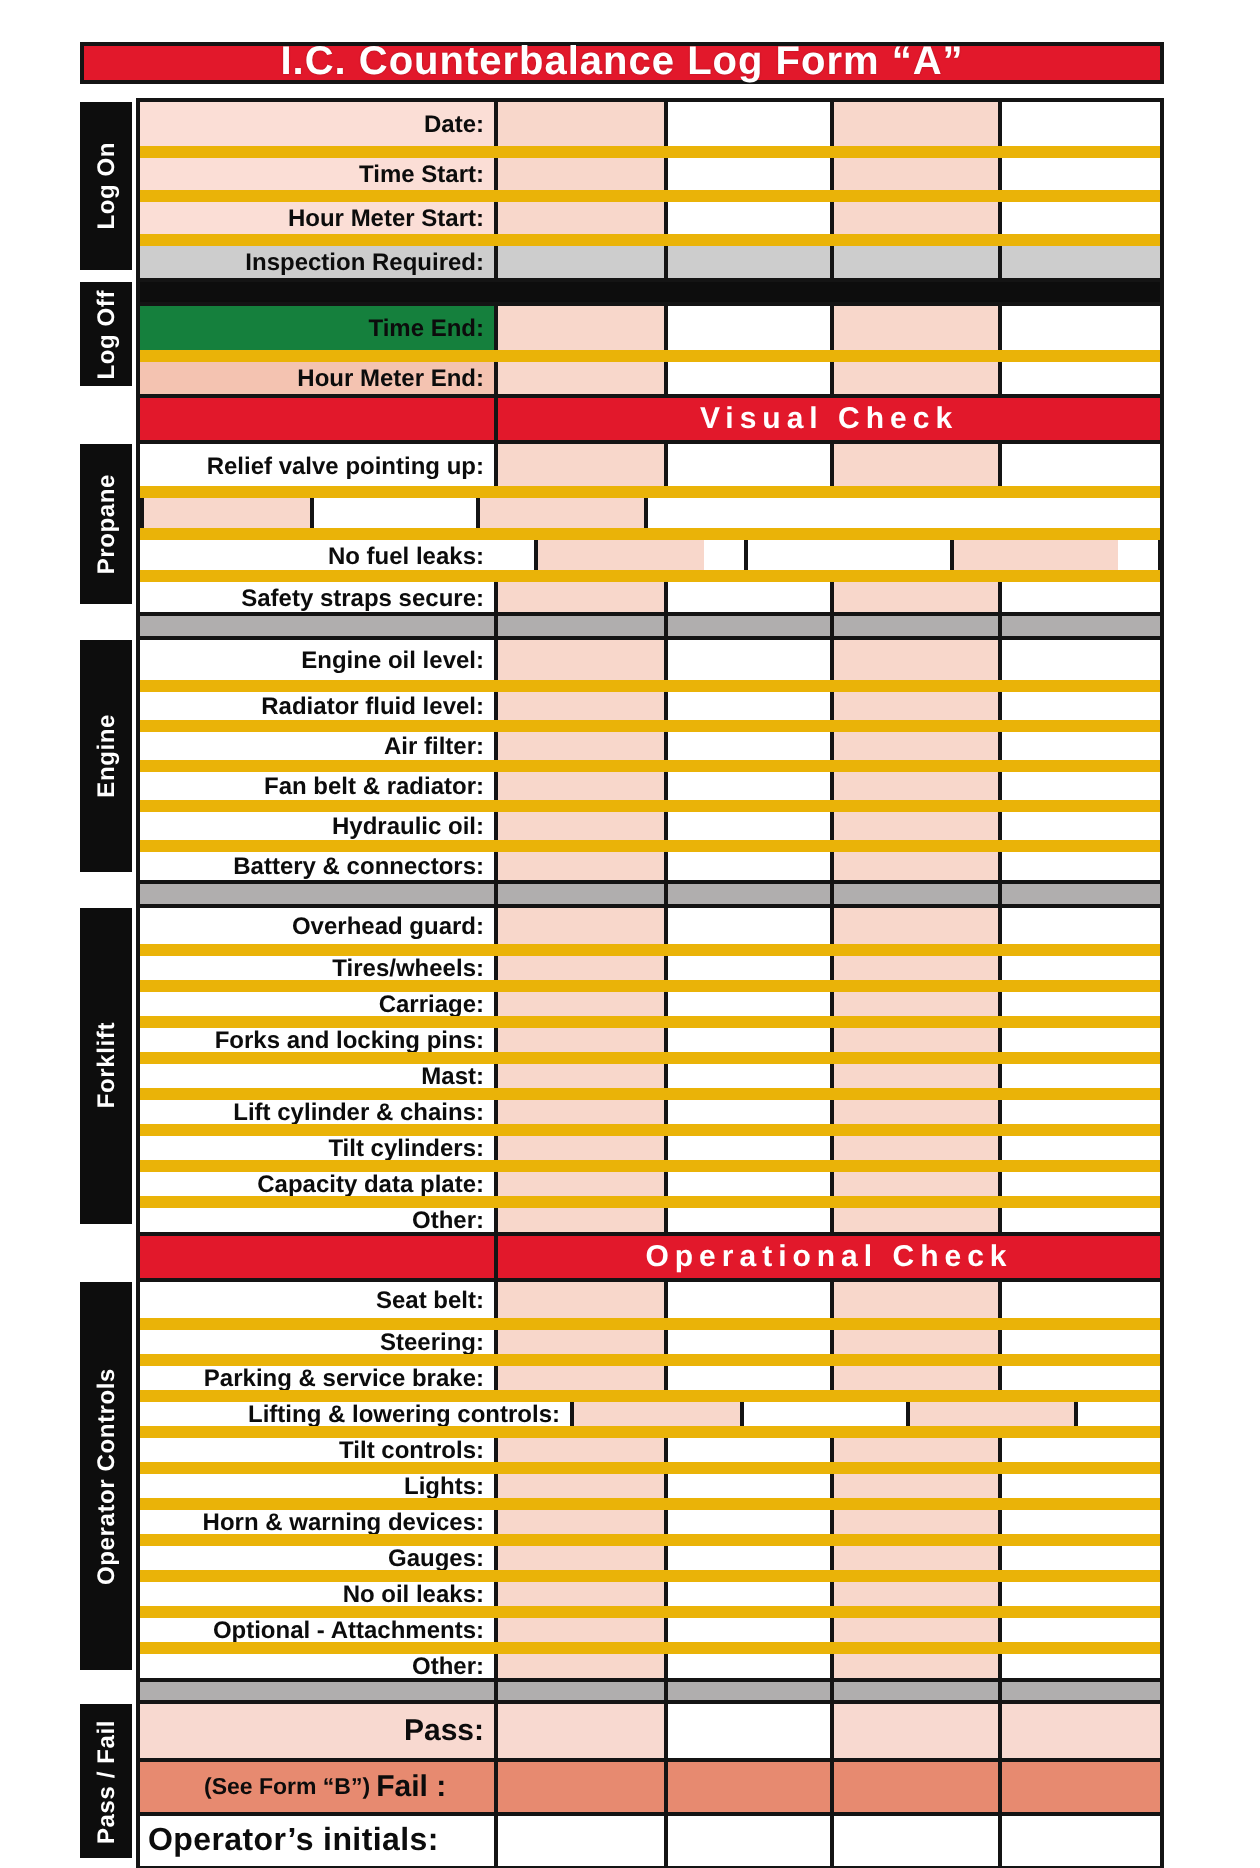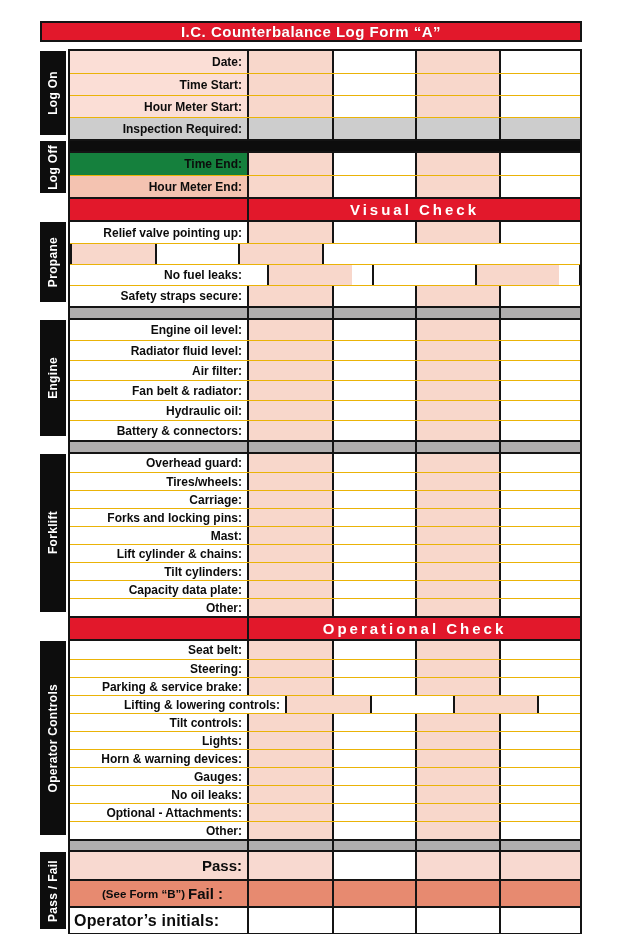--- a/index.html
+++ b/index.html
@@ -8,21 +8,21 @@
     width:630px; height:934px; overflow:hidden;
     font-family:"Liberation Sans","DejaVu Sans",sans-serif;
     -webkit-font-smoothing:antialiased;
   }
   .page { position:relative; width:630px; height:934px; background:#fff; }
   .content { position:absolute; left:40px; top:21px; width:542px; }
 
   
   .title-bar {
     height:21px; background:#e2182b; border:2px solid #141414;
-    color:#fff; font-weight:bold; font-size:15px; letter-spacing:0.5px;
+    color:#fff; font-weight:bold; font-size:20px; letter-spacing:0.5px;
     display:flex; align-items:center; justify-content:center;
     text-shadow:0 0 1px rgba(0,0,0,.25);
   }
 
   
   .form-body { position:relative; margin-top:7px; display:flex; }
   .rail { position:relative; width:28px; flex:0 0 28px; }
   .tab {
     position:absolute; left:0; width:26px; background:#0d0d0d;
     display:flex; align-items:center; justify-content:center;
@@ -32,21 +32,21 @@
     color:#fff; font-weight:bold; font-size:12px; white-space:nowrap;
     letter-spacing:0.3px;
   }
   .table { width:514px; flex:0 0 514px; border:2px solid #141414; background:#fff; }
 
   .block { }
   .block + .block { border-top:2px solid #141414; }
   .sep-black { background:#0d0d0d; }
 
   .form-row { display:flex; align-items:stretch; }
-  .section .form-row + .form-row { border-top:1px solid #eab308; }
+  .section .form-row + .form-row { border-top:6px solid #eab308; }
   .section-pass-fail .form-row + .form-row { border-top:2px solid #141414; }
 
   .label-cell {
     width:177px; flex:0 0 177px; display:flex; align-items:center;
     justify-content:flex-end; padding:0 5px 0 4px;
     font-weight:bold; font-size:12px; color:#0c0c0c; overflow:hidden;
     white-space:nowrap;
   }
   .label-cell.align-left { justify-content:flex-start; }
   .label-cell.size-lg { font-size:15px; }

